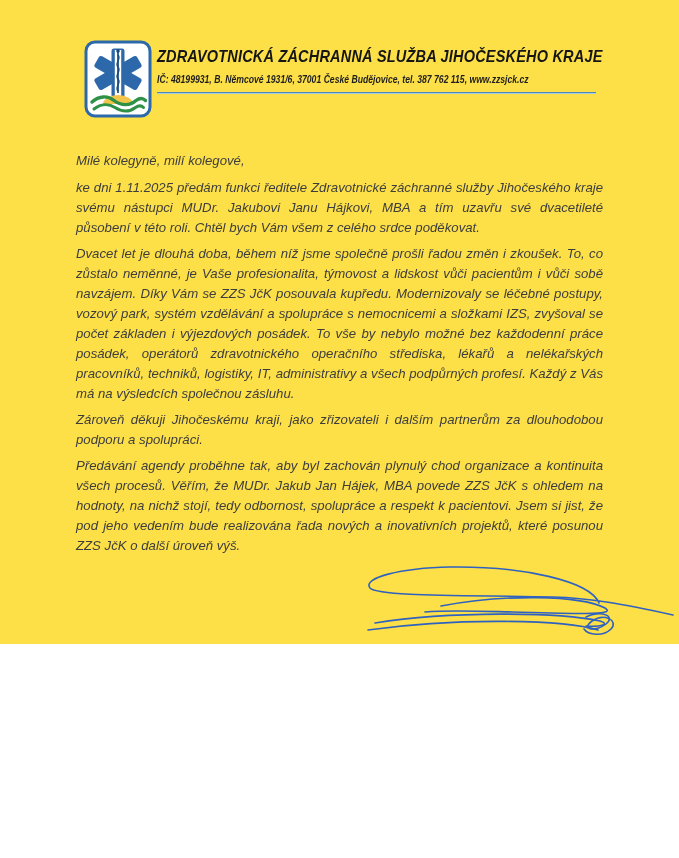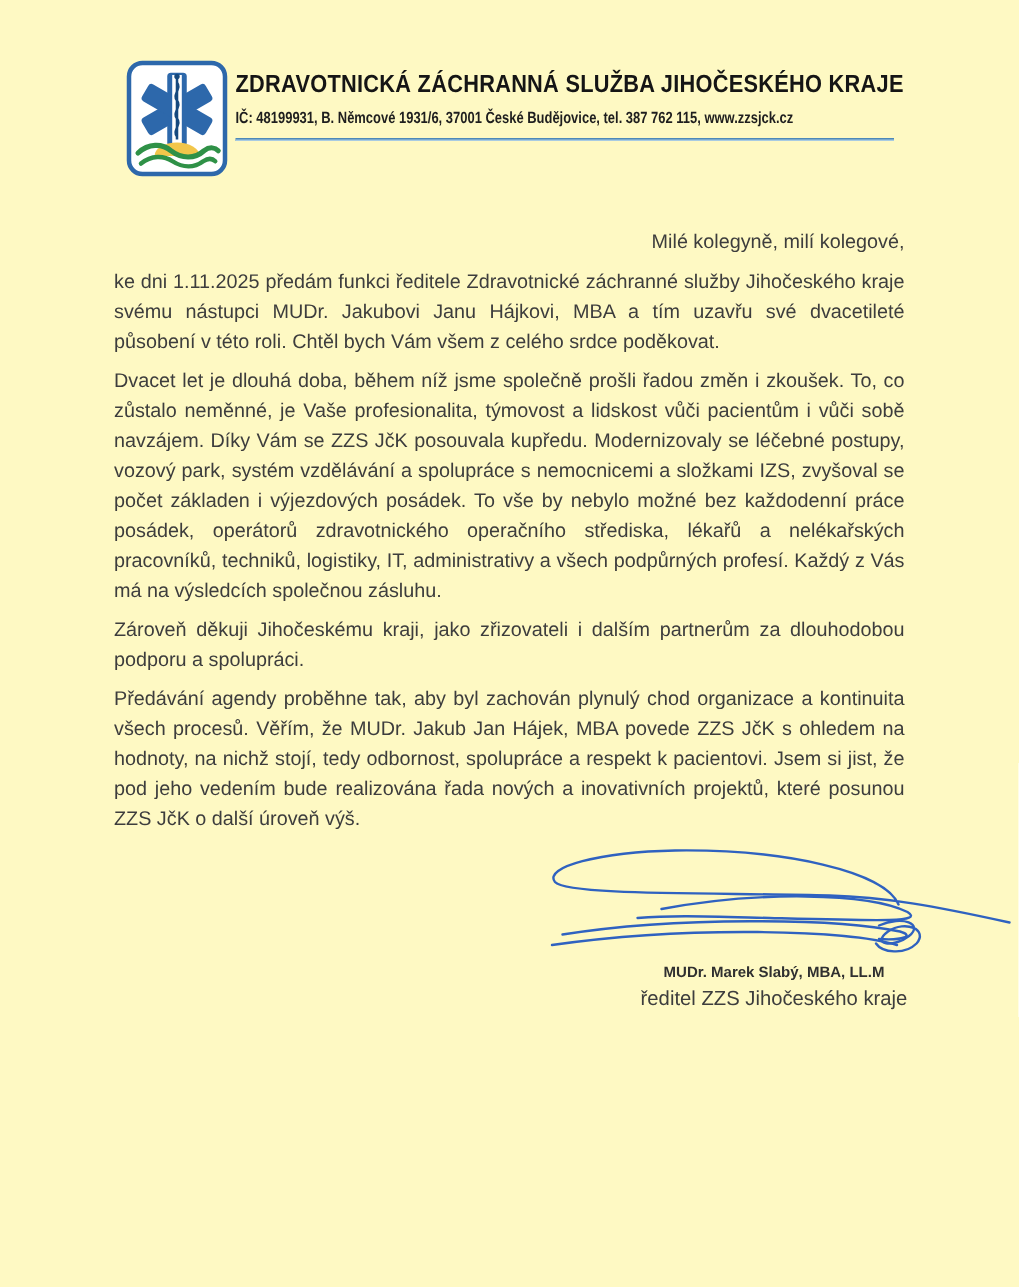--- a/index.html
+++ b/index.html
@@ -2,24 +2,25 @@
 <html><head>
 <meta charset="utf-8">
 <style>
   * { box-sizing: border-box; margin: 0; padding: 0; }
   html, body { background: #ffffff; }
   body { font-family: "Liberation Sans", "DejaVu Sans", sans-serif; }
 
   .page {
     position: relative;
     width: 679px;
-    height: 858px;
-    background: #fef9c3;
+    height: 644px;
+    background: #fde047;
     overflow: hidden;
     color: #3d3d3d;
+    font-style: italic;
   }
 
   
   .logo {
     position: absolute;
     left: 84px;
     top: 40px;
     width: 68px;
     height: 78px;
   }
@@ -65,21 +66,21 @@
     width: 527px;
   }
   .body-text p {
     font-size: 13.2px;
     line-height: 20px;
     text-align: justify;
     color: #3d3d3d;
     margin-bottom: 6px;
   }
   .body-text p.salutation {
-    text-align: right;
+    text-align: left;
     margin-bottom: 7px;
   }
 
   
   .sig-block {
     margin-top: 6px;
     margin-left: 279px;
     width: 322px;
     text-align: center;
   }

